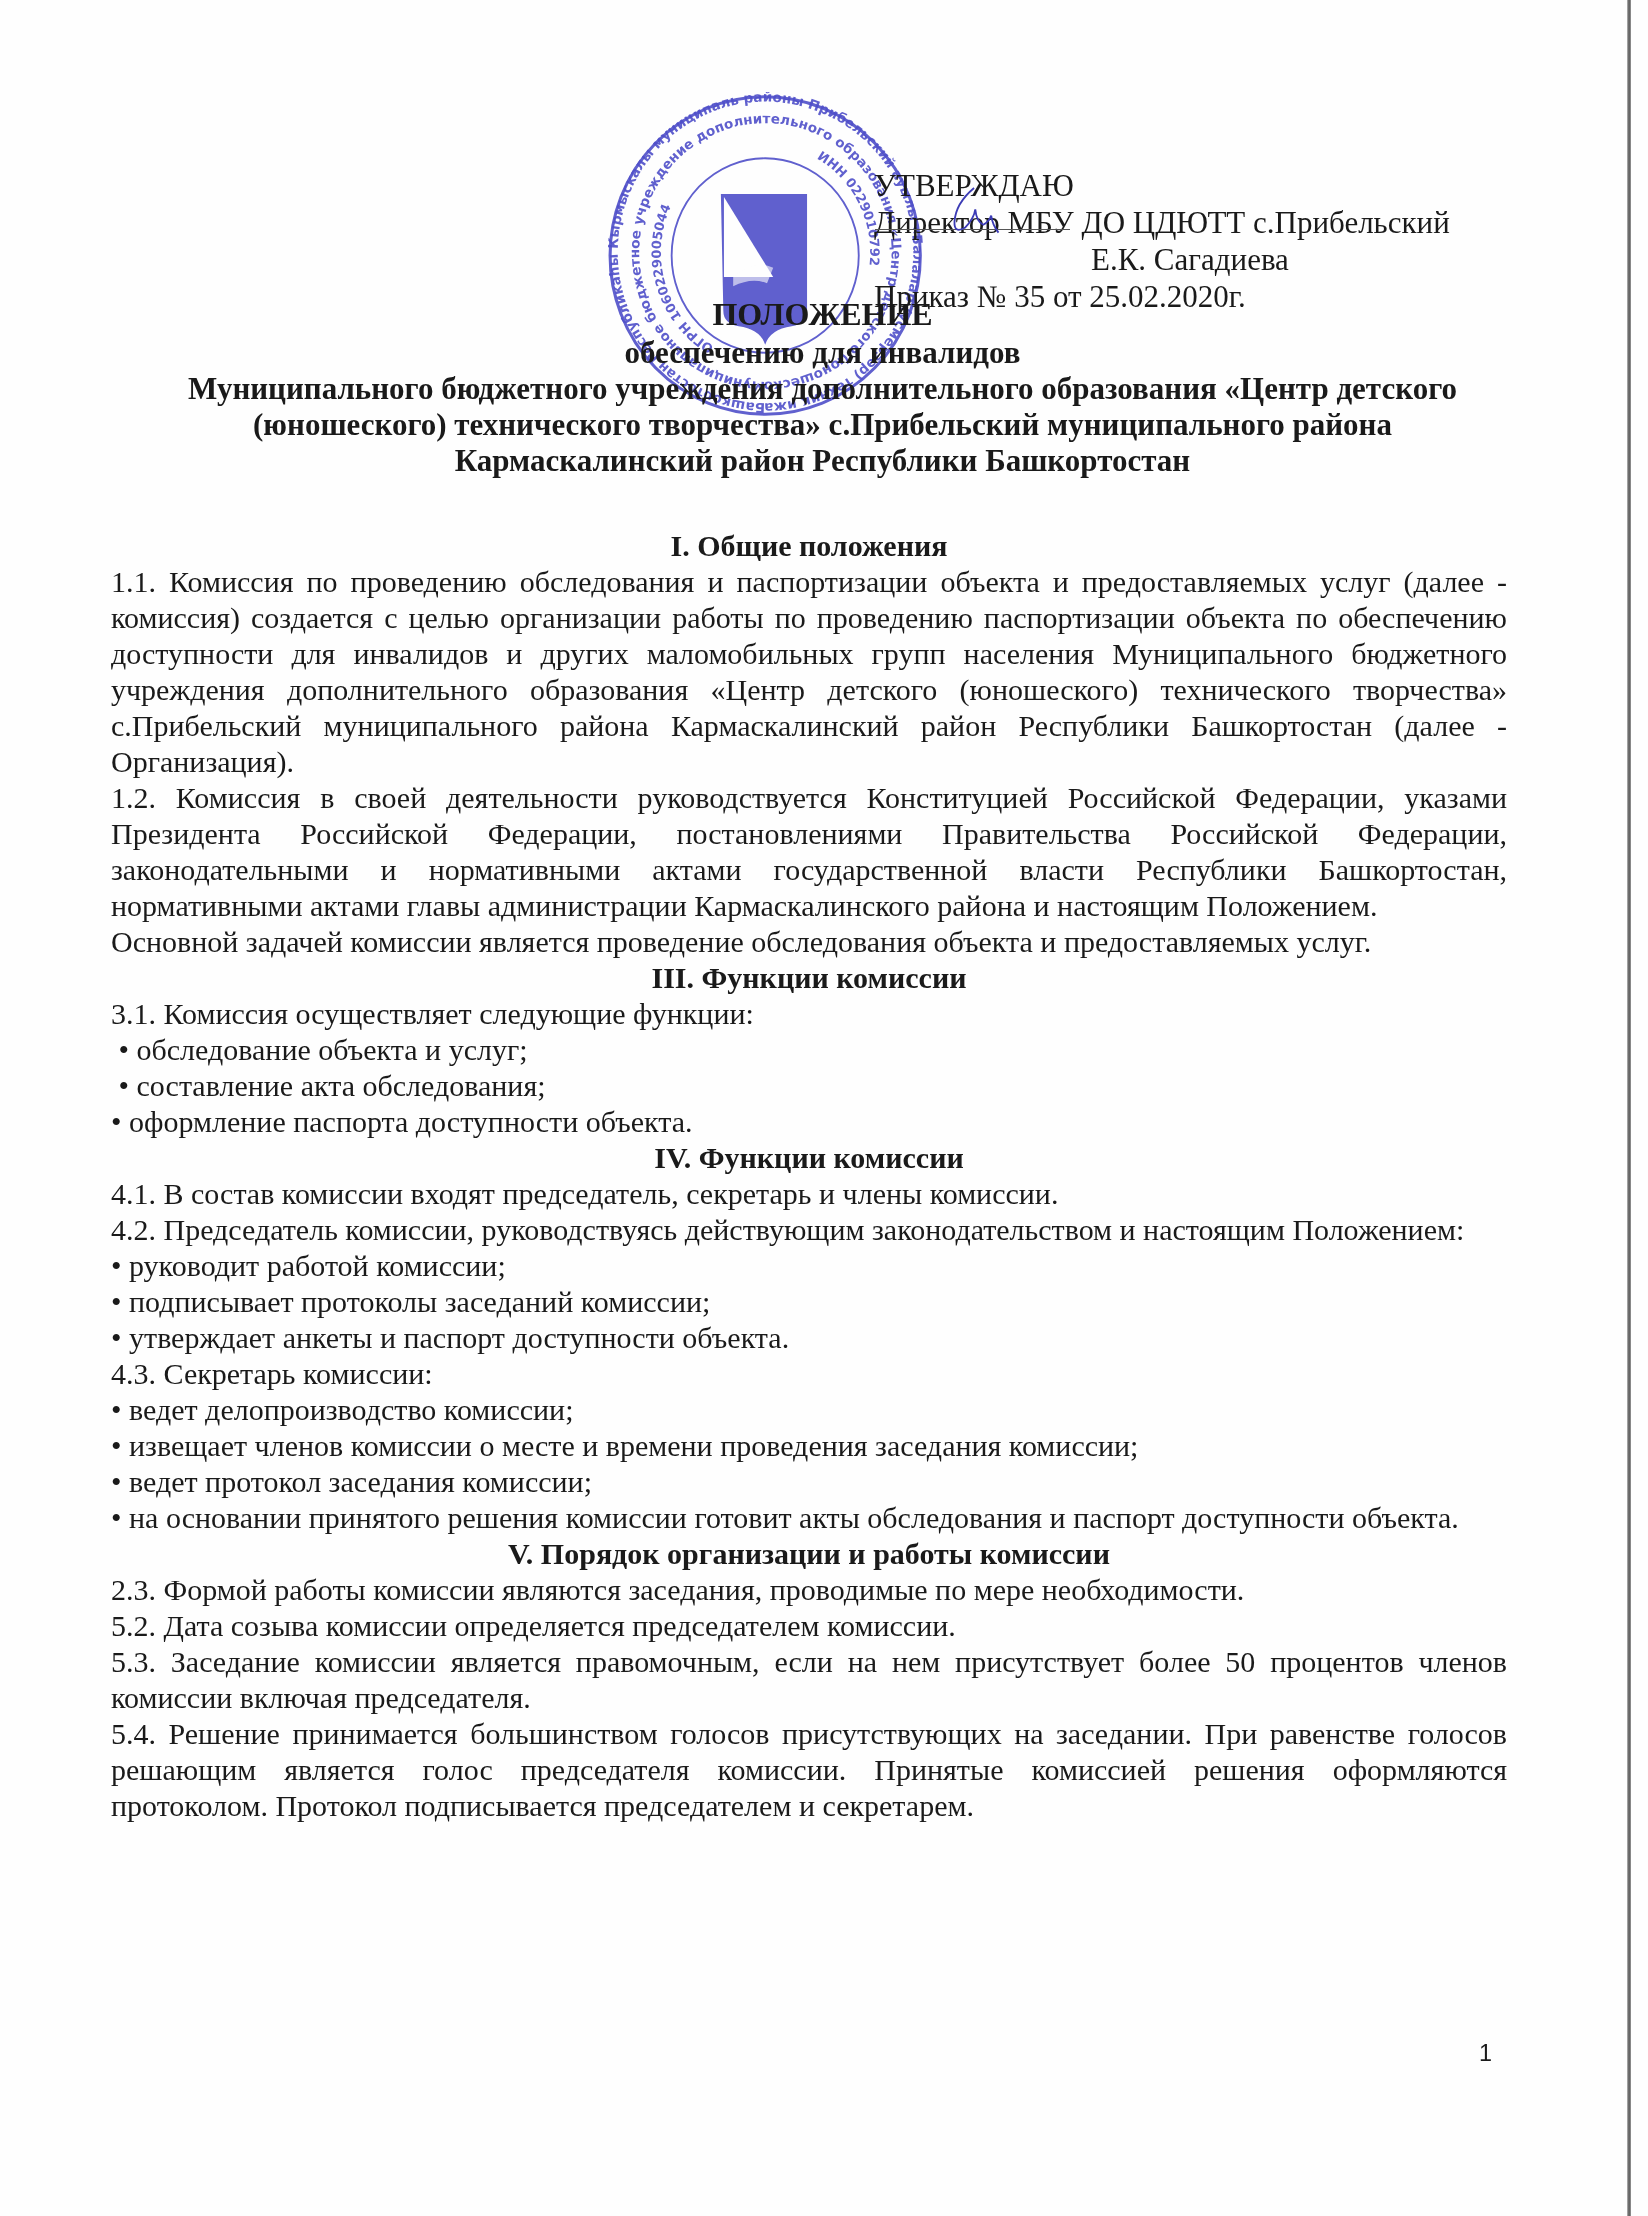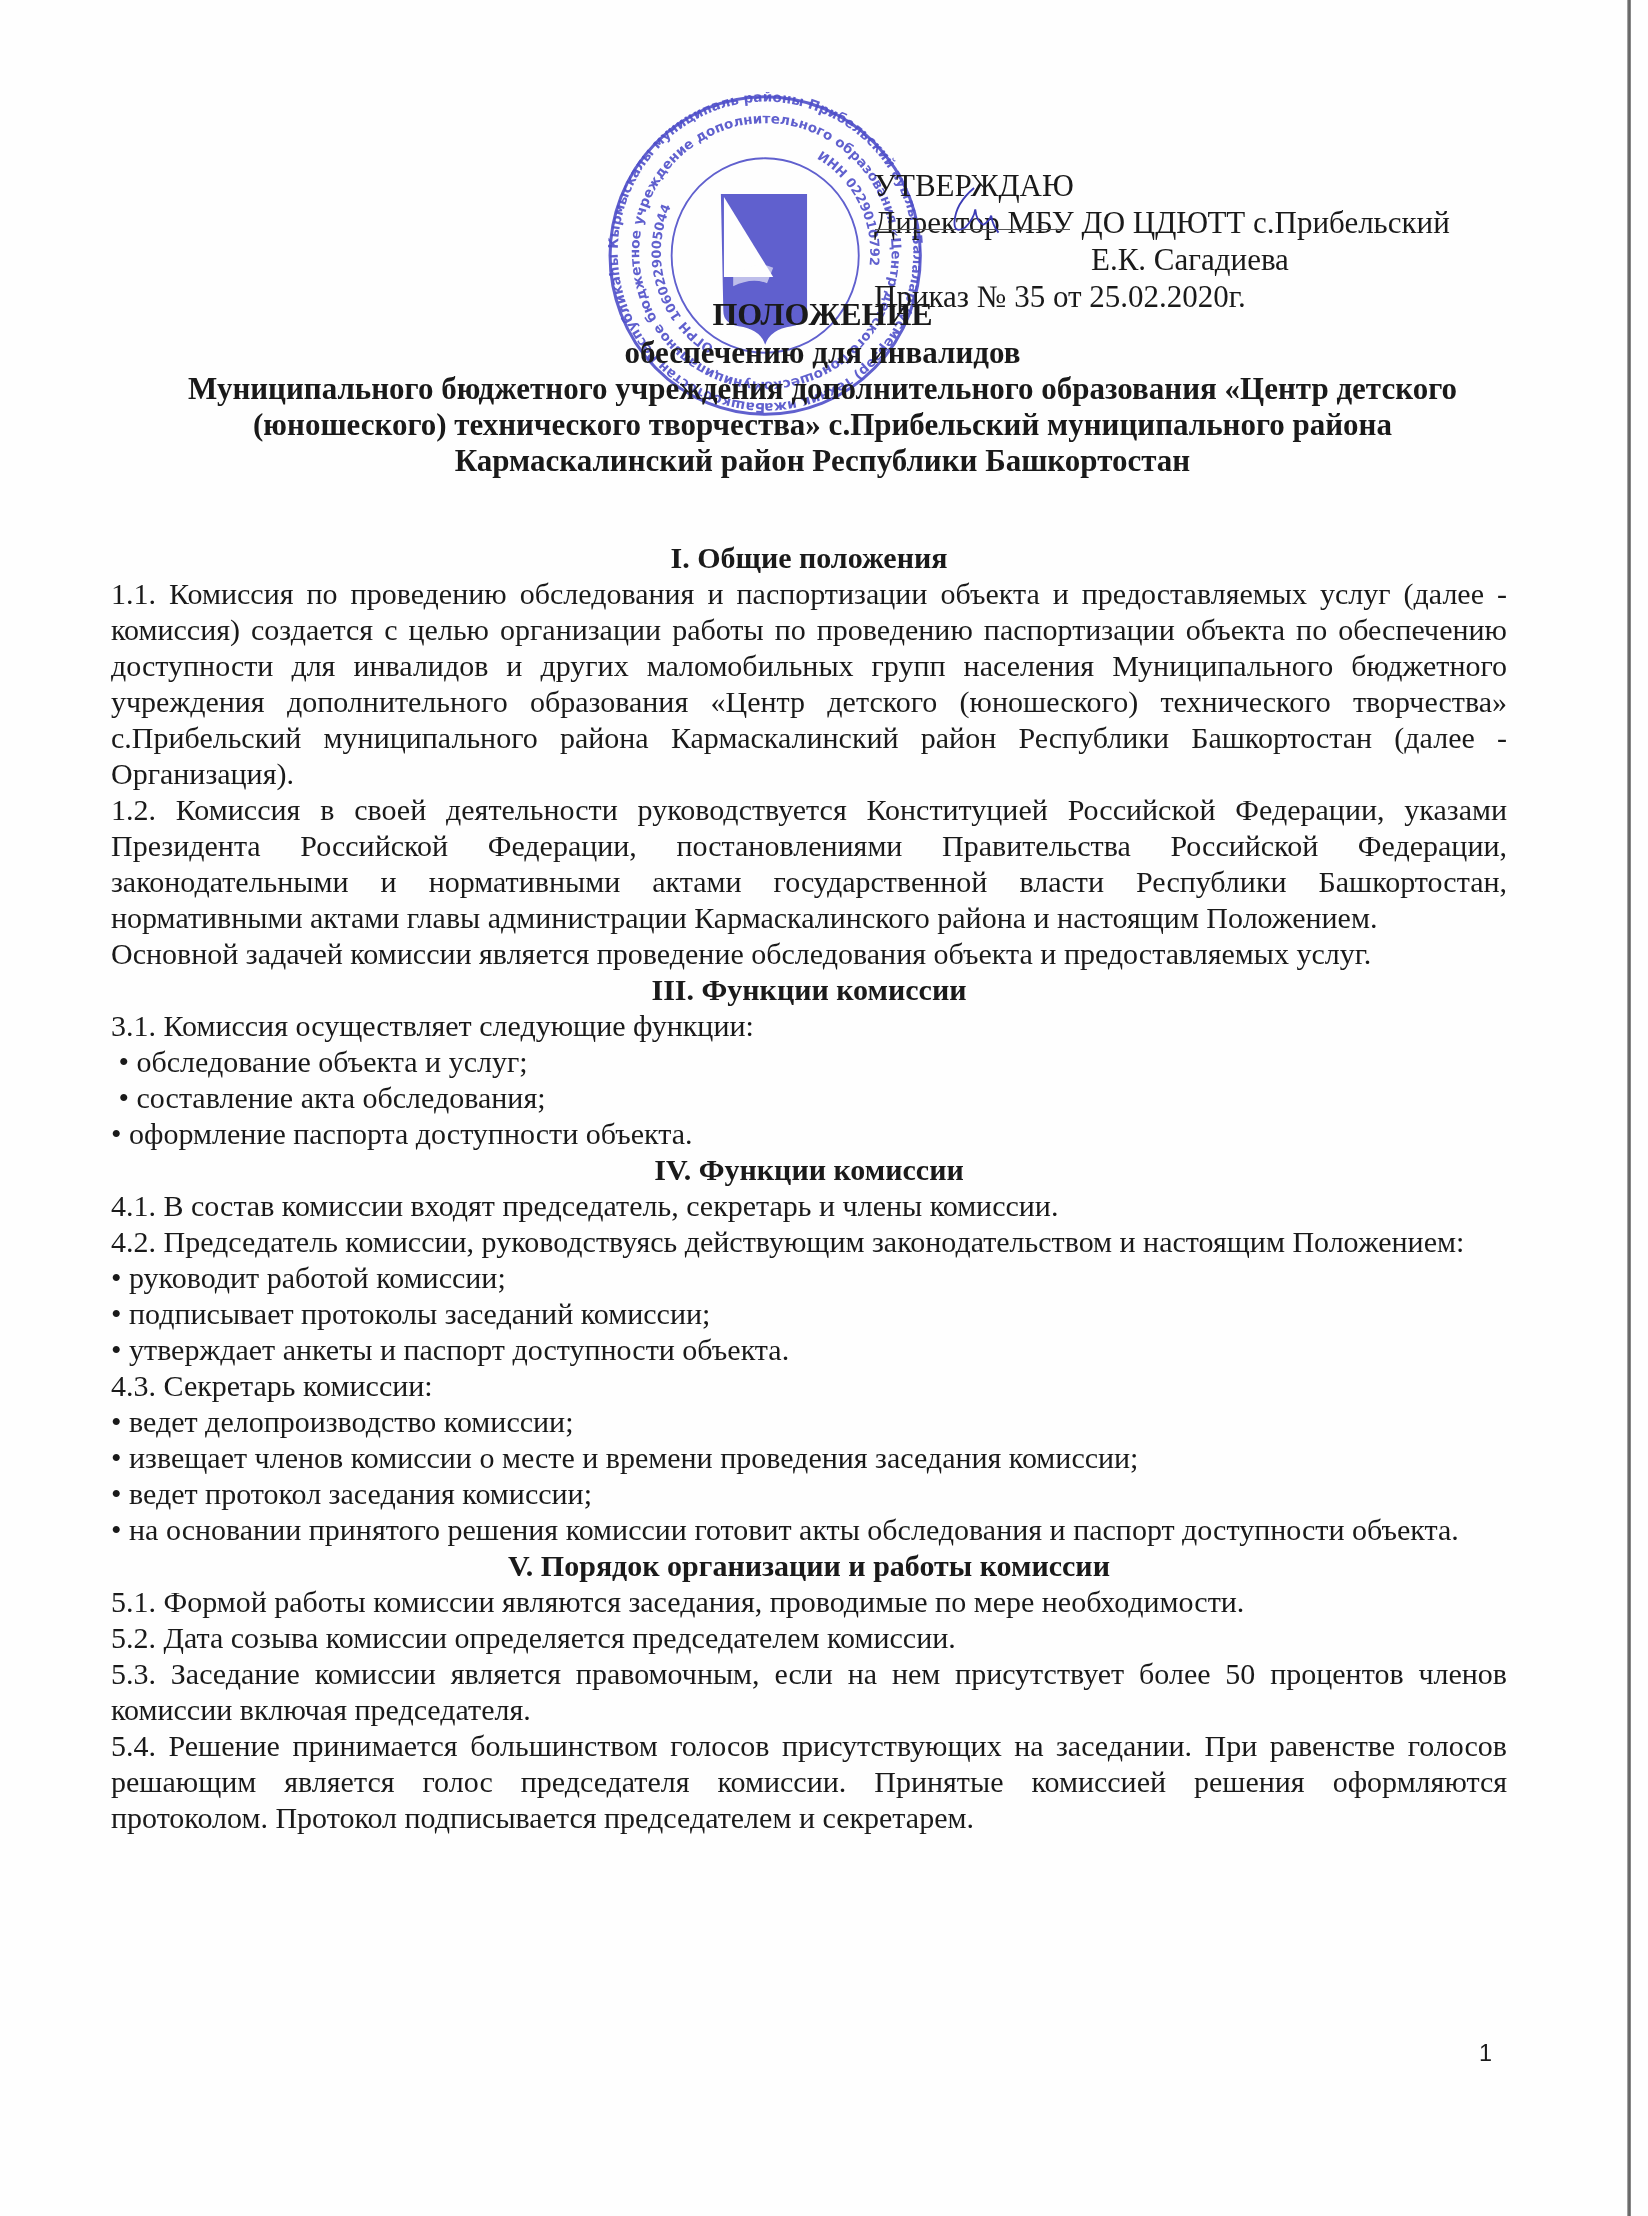--- a/index.html
+++ b/index.html
@@ -12,21 +12,21 @@
   .approve .l1 { margin-left:0; }
   .approve .l2 { margin-left:0; }
   .approve .l3 { margin-left:217px; }
   .approve .l4 { margin-left:0; }
   .sign-line { position:absolute; left:875px; top:229px; width:195px; border-bottom:1.2px solid #555; }
   .signature { position:absolute; left:937px; top:185px; width:68px; height:55px; }
   .stamp { position:absolute; left:607px; top:92px; width:317px; height:327px; }
   .title-block { position:absolute; left:123px; top:296px; width:1399px; text-align:center;
                  font-weight:bold; font-size:31px; line-height:36px; }
   .title-block .main { font-size:32px; margin-bottom:2.5px; }
-  .content { position:absolute; left:111px; top:540px; width:1396px; font-size:30px; line-height:36px; }
+  .content { position:absolute; left:111px; top:528px; width:1396px; font-size:30px; line-height:36px; }
   .h { text-align:center; font-weight:bold; }
   .p { text-align:justify; text-align-last:left; }
   .bul { }
   .pagenum { position:absolute; left:1479px; top:2040px; font-size:23.4px;
              font-family:"Liberation Sans", sans-serif; }
 </style>
 </head>
 <body>
 
 <div class="page">
@@ -92,21 +92,21 @@
     <div class="bul"><span>•</span> <span>руководит работой комиссии;</span></div>
     <div class="bul"><span>•</span> <span>подписывает протоколы заседаний комиссии;</span></div>
     <div class="bul"><span>•</span> <span>утверждает анкеты и паспорт доступности объекта.</span></div>
     <div class="p">4.3. Секретарь комиссии:</div>
     <div class="bul"><span>•</span> <span>ведет делопроизводство комиссии;</span></div>
     <div class="bul"><span>•</span> <span>извещает членов комиссии о месте и времени проведения заседания комиссии;</span></div>
     <div class="bul"><span>•</span> <span>ведет протокол заседания комиссии;</span></div>
     <div class="bul p"><span>•</span> <span>на основании принятого решения комиссии готовит акты обследования и паспорт доступности объекта.</span></div>
 
     <div class="h">V. Порядок организации и работы комиссии</div>
-    <div class="p">5.1. Формой работы комиссии являются заседания, проводимые по мере необходимости.</div>
+    <div class="p">2.3. Формой работы комиссии являются заседания, проводимые по мере необходимости.</div>
     <div class="p">5.2. Дата созыва комиссии определяется председателем комиссии.</div>
     <div class="p">5.3. Заседание комиссии является правомочным, если на нем присутствует более 50 процентов членов комиссии включая председателя.</div>
     <div class="p">5.4. Решение принимается большинством голосов присутствующих на заседании. При равенстве голосов решающим является голос председателя комиссии. Принятые комиссией решения оформляются протоколом. Протокол подписывается председателем и секретарем.</div>
   </div>
 
   <div class="pagenum">1</div>
   <div class="edge"></div>
 </div>
 
 

